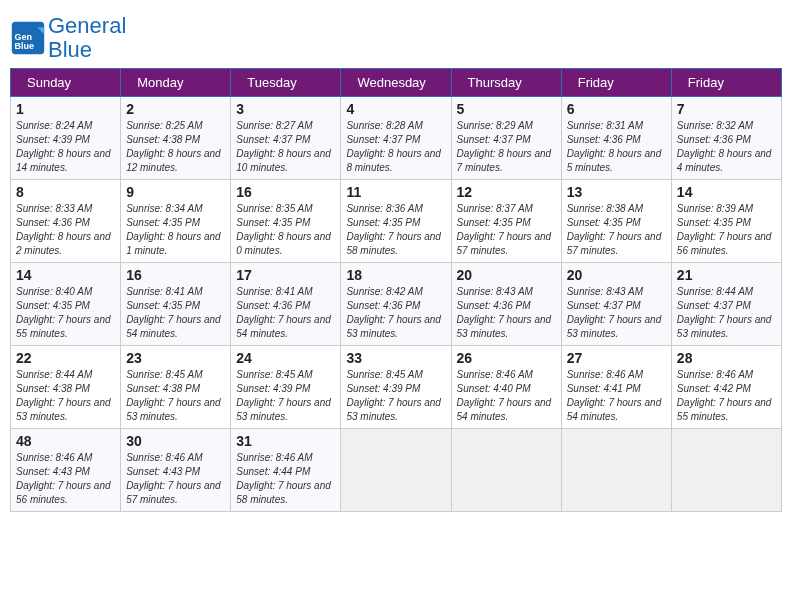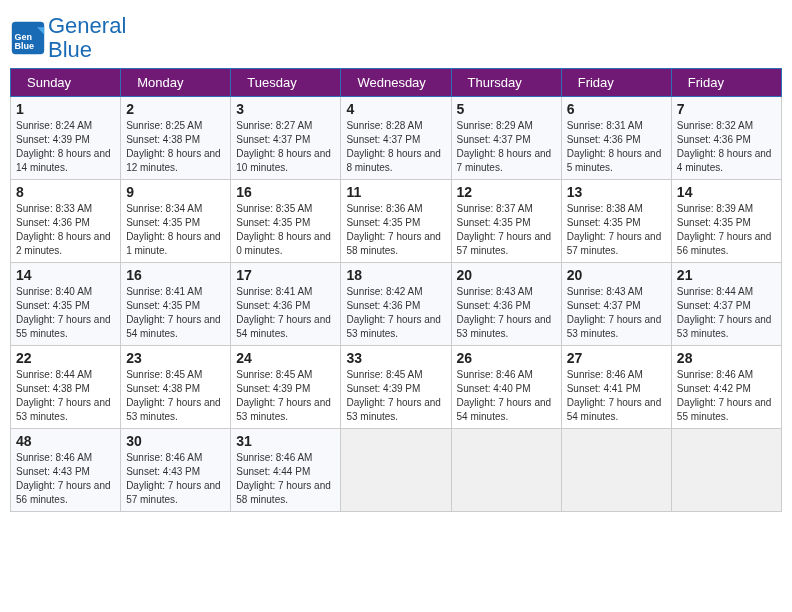--- a/index.html
+++ b/index.html
@@ -77,20 +77,21 @@
       font-size: 14px;
       font-weight: bold;
       color: #222;
       display: block;
       margin-bottom: 2px;
     }
     .day-info {
       font-size: 10px;
       color: #333;
       line-height: 1.4;
+      font-style: italic;
     }
     .empty-cell {
       background: #f0f0f0 !important;
     }
   </style>
 </head>
 <body>
 
 <div class="header-area">
   <div class="logo">

